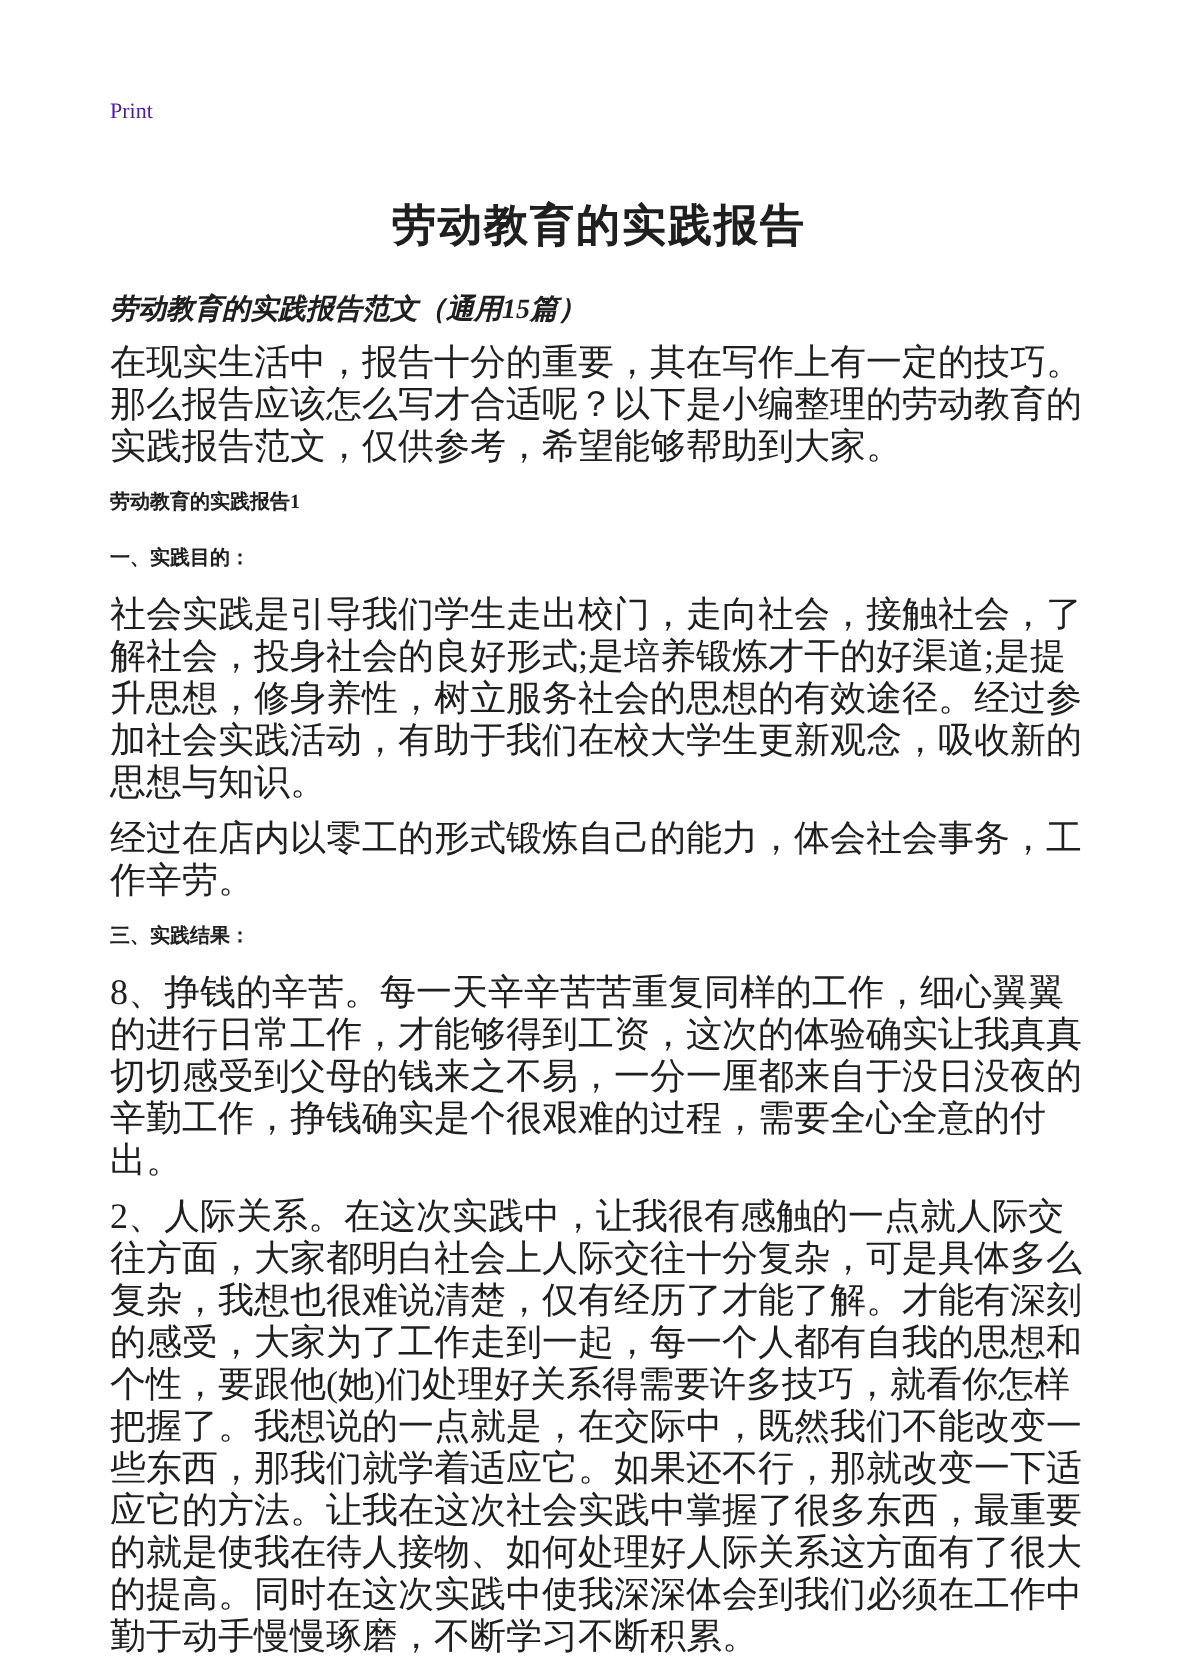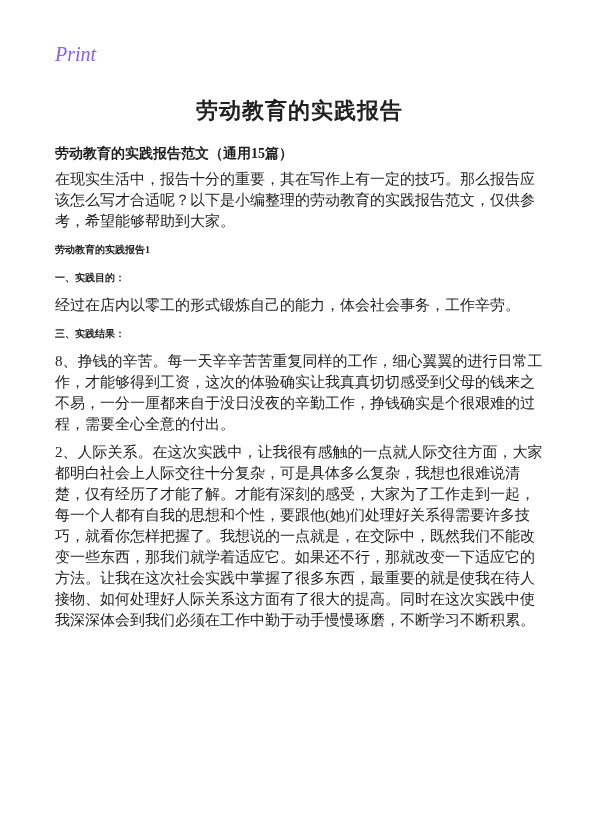--- a/index.html
+++ b/index.html
@@ -15,45 +15,45 @@
     color: #1f1f1f;
   }
   .page {
     box-sizing: border-box;
     width: 600px;
     min-height: 828px;
     background: #ffffff;
     padding: 46px 56px 20px 55px;
   }
   .print-link {
-    font-size: 20px;
+    font-size: 11px;
     line-height: 17px;
     margin: 0 0 18px 0;
-    color: #8b5cf6;
+    color: #4c1d95;
     text-decoration: none;
     display: inline-block;
     cursor: pointer;
-    font-style: italic;
   }
   .title {
     font-size: 22px;
     font-weight: bold;
     text-align: center;
     line-height: 28px;
     margin: 16px 0 18px 0;
     letter-spacing: 1px;
   }
   .subtitle {
     font-size: 14px;
     font-weight: bold;
     line-height: 21px;
     margin: 0 0 5px 0;
+    font-style: italic;
   }
   .para {
-    font-size: 15px;
+    font-size: 18px;
     line-height: 21px;
     margin: 0 0 7px 0;
     text-align: left;
     word-break: break-all;
   }
   .heading {
     font-size: 10px;
     font-weight: bold;
     line-height: 21px;
     margin: 0 0 7px 0;
@@ -68,19 +68,20 @@
 
   <h1 class="title">劳动教育的实践报告</h1>
 
   <div class="subtitle">劳动教育的实践报告范文（通用15篇）</div>
 
   <p class="para">在现实生活中，报告十分的重要，其在写作上有一定的技巧。那么报告应该怎么写才合适呢？以下是小编整理的劳动教育的实践报告范文，仅供参考，希望能够帮助到大家。</p>
 
   <div>
     <h2 class="heading">劳动教育的实践报告1</h2>
     <h3 class="heading">一、实践目的：</h3>
+    <p class="para">社会实践是引导我们学生走出校门，走向社会，接触社会，了解社会，投身社会的良好形式;是培养锻炼才干的好渠道;是提升思想，修身养性，树立服务社会的思想的有效途径。经过参加社会实践活动，有助于我们在校大学生更新观念，吸收新的思想与知识。</p>
     <p class="para">经过在店内以零工的形式锻炼自己的能力，体会社会事务，工作辛劳。</p>
     <h3 class="heading">三、实践结果：</h3>
     <p class="para">8、挣钱的辛苦。每一天辛辛苦苦重复同样的工作，细心翼翼的进行日常工作，才能够得到工资，这次的体验确实让我真真切切感受到父母的钱来之不易，一分一厘都来自于没日没夜的辛勤工作，挣钱确实是个很艰难的过程，需要全心全意的付出。</p>
     <p class="para">2、人际关系。在这次实践中，让我很有感触的一点就人际交往方面，大家都明白社会上人际交往十分复杂，可是具体多么复杂，我想也很难说清楚，仅有经历了才能了解。才能有深刻的感受，大家为了工作走到一起，每一个人都有自我的思想和个性，要跟他(她)们处理好关系得需要许多技巧，就看你怎样把握了。我想说的一点就是，在交际中，既然我们不能改变一些东西，那我们就学着适应它。如果还不行，那就改变一下适应它的方法。让我在这次社会实践中掌握了很多东西，最重要的就是使我在待人接物、如何处理好人际关系这方面有了很大的提高。同时在这次实践中使我深深体会到我们必须在工作中勤于动手慢慢琢磨，不断学习不断积累。</p>
   </div>
 
 </div>
 
 </body></html>

